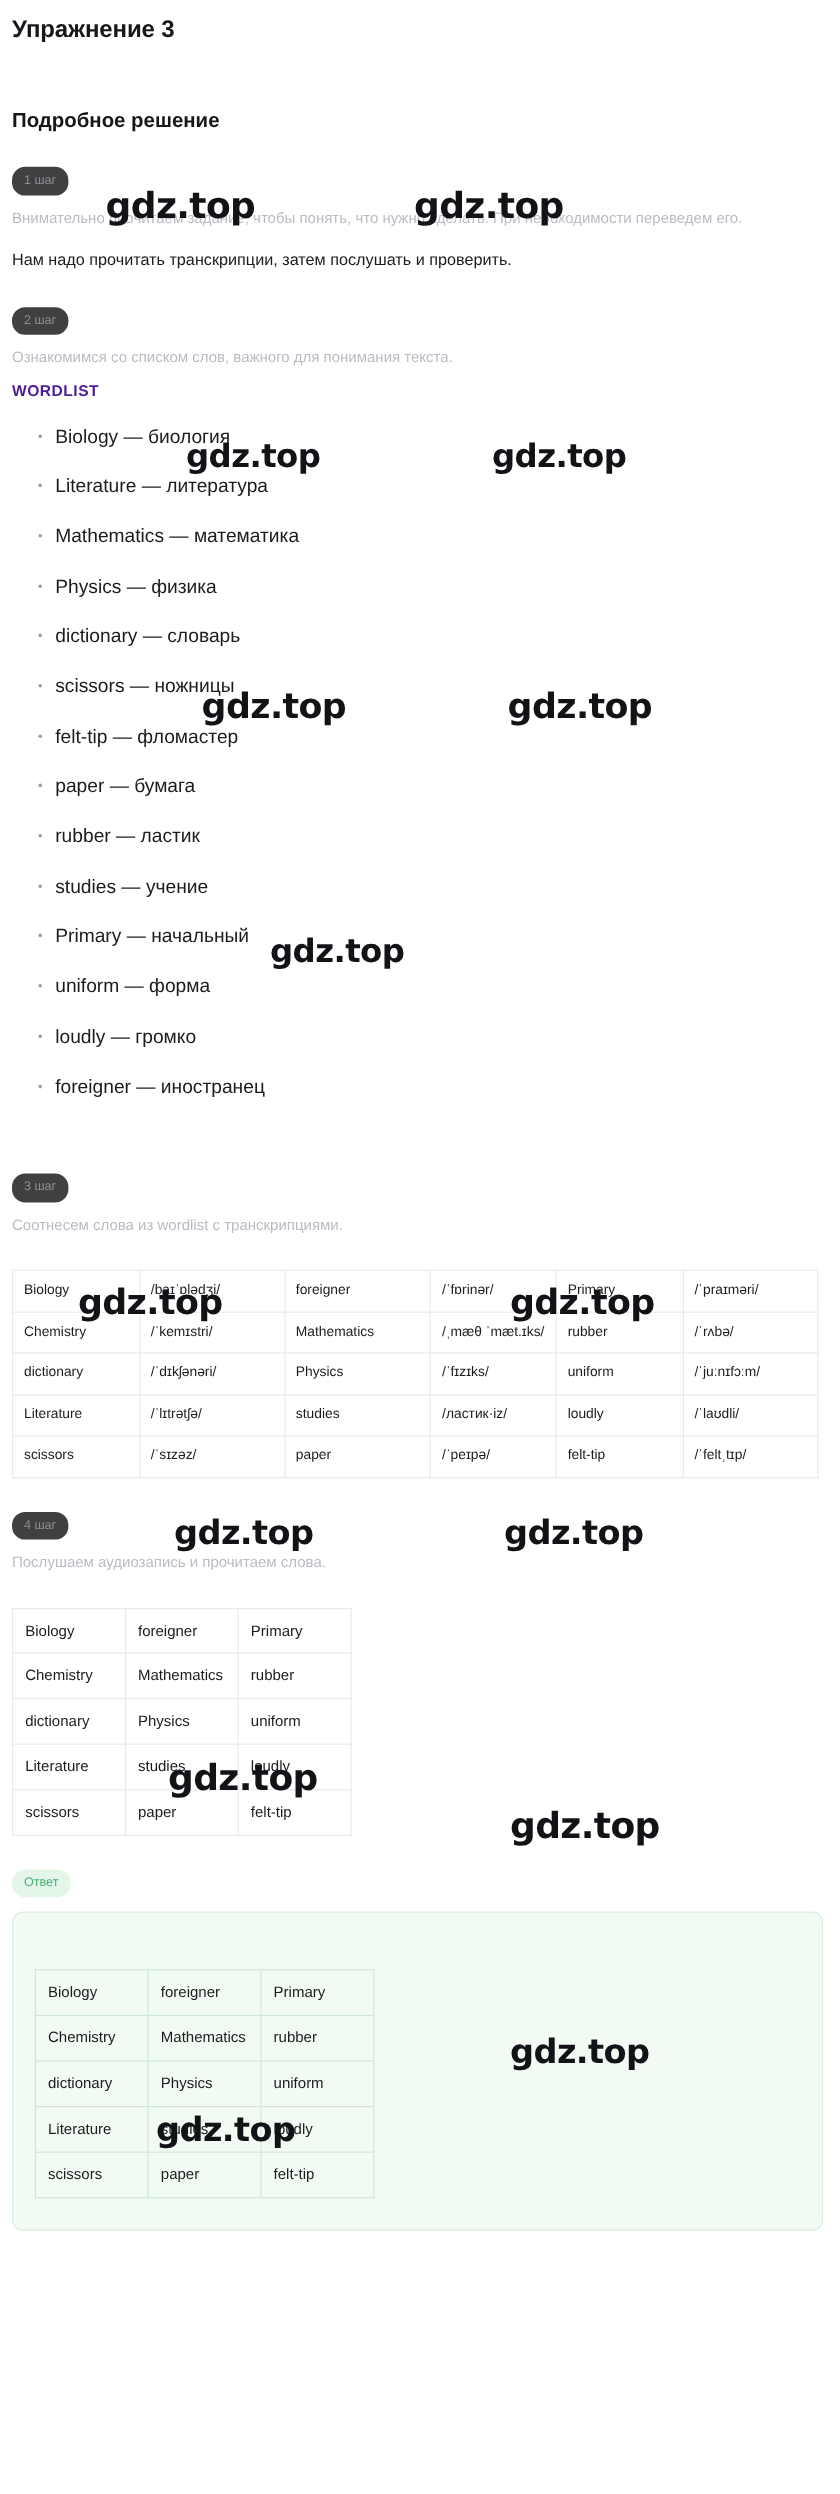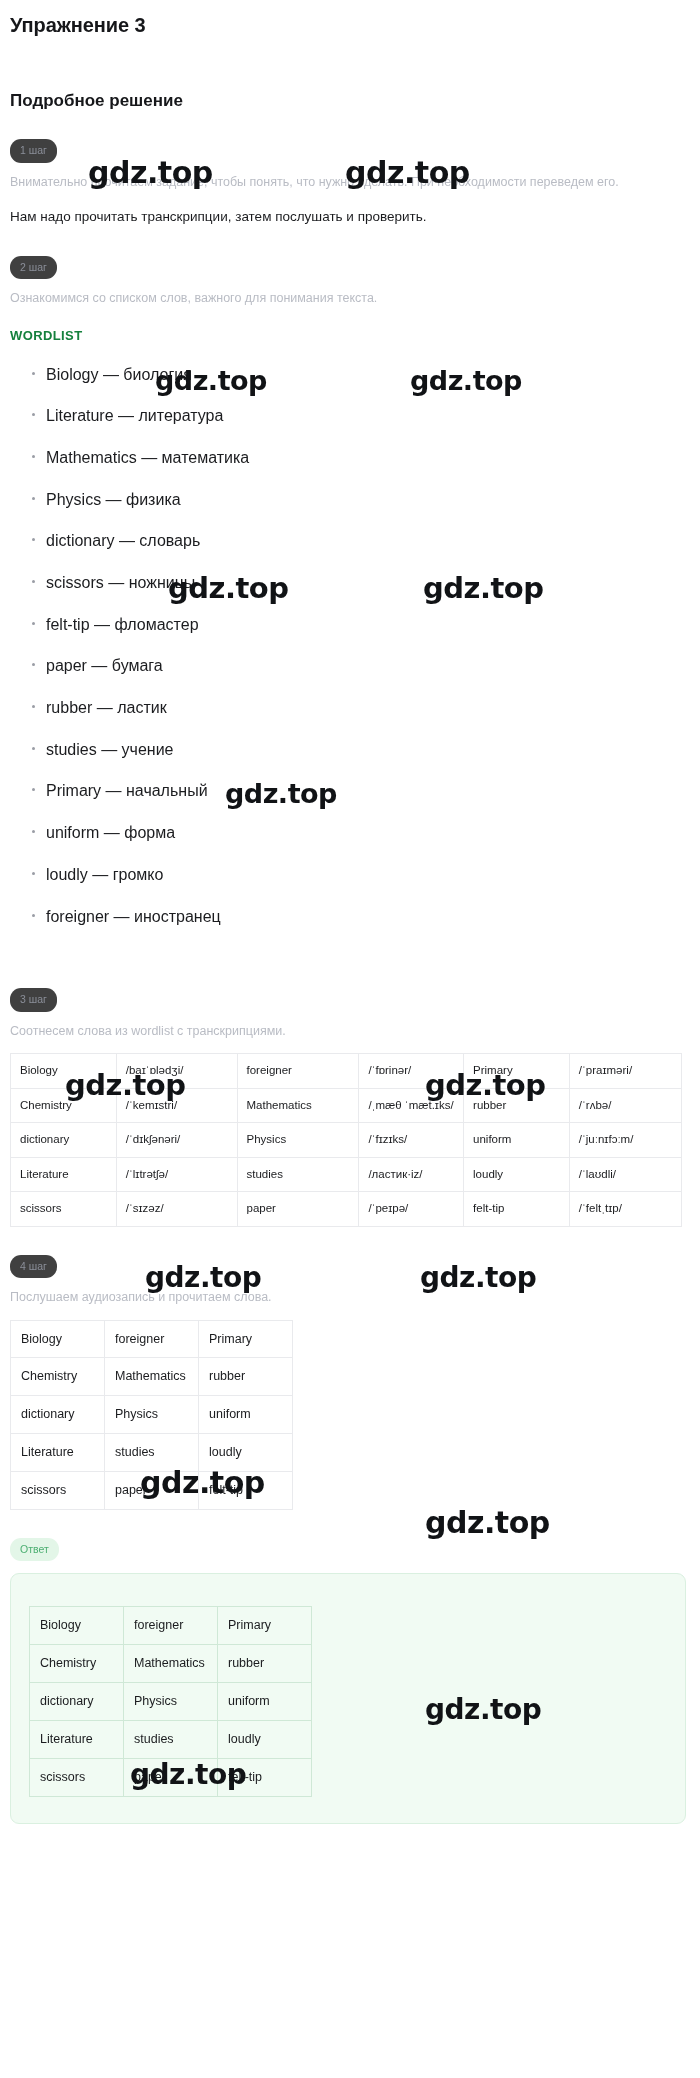--- a/index.html
+++ b/index.html
@@ -67,22 +67,22 @@
     font-size: 13.5px;
     line-height: 1.6;
     margin: 14px 0 0 0;
     font-weight: 400;
   }
 
   .wordlist-heading {
     font-size: 13px;
     font-weight: 700;
     letter-spacing: 0.4px;
-    color: #15803d;
-    margin: 19px 0 0 0;
+    color: #4c1d95;
+    margin: 9px 0 0 0;
   }
 
   
   ul.wordlist {
     list-style: none;
     margin: 22px 0 0 0;
     padding: 0;
   }
   ul.wordlist li {
     position: relative;
@@ -99,21 +99,21 @@
     top: 7px;
     width: 3px;
     height: 3px;
     border-radius: 50%;
     background: #9a9da5;
   }
 
   
   table.grid {
     border-collapse: collapse;
-    margin-top: 12px;
+    margin-top: 27px;
     table-layout: fixed;
     border-radius: 28px;
   }
   table.grid td {
     border: 1px solid #e9eaed;
     font-size: 11.5px;
     color: #1b1c1f;
     padding: 9px 8px 9px 9px;
     vertical-align: top;
     line-height: 1.35;

